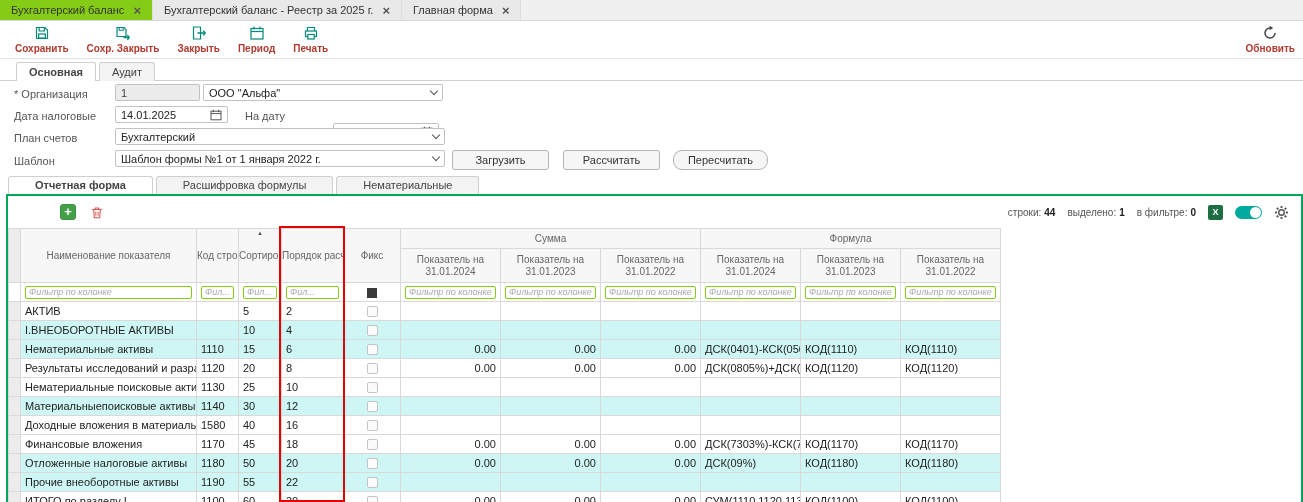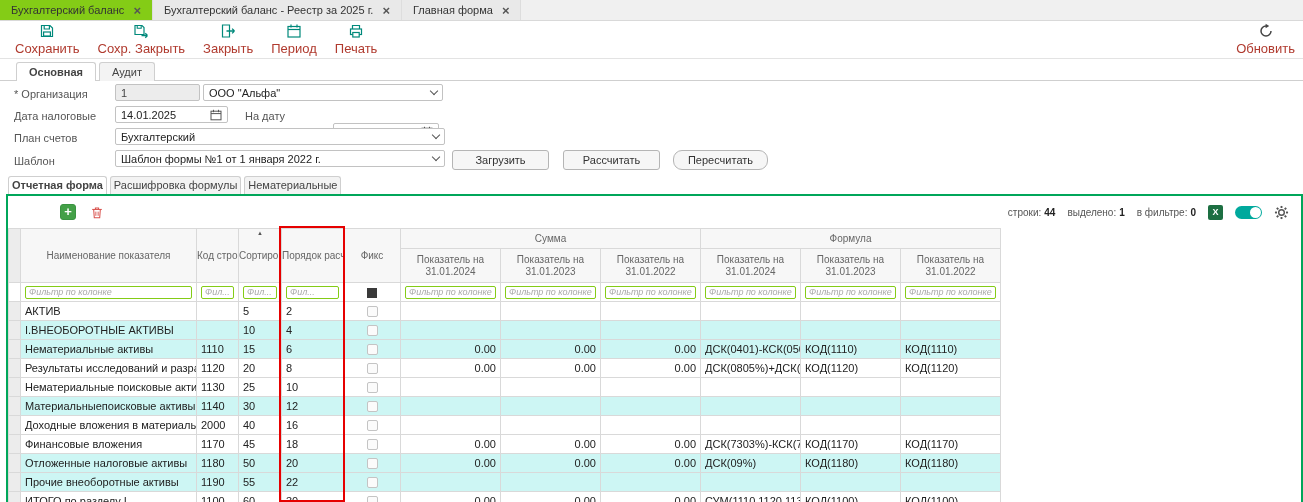--- a/index.html
+++ b/index.html
@@ -9,39 +9,39 @@
   
   .tabbar { position:absolute; left:0; top:0; width:100%; height:21px; background:#f0f0f0; border-bottom:1px solid #d9d9d9; display:flex; }
   .wtab { display:flex; align-items:center; gap:9px; padding:0 11px; font-size:11px; color:#333; border-right:1px solid #ddd; background:#e9e9e9; cursor:default; }
   .wtab.active { background:#84cc16; }
   .wtab .x { color:#555; font-size:13px; line-height:1; font-weight:bold; }
 
   
   .toolbar { position:absolute; left:0; top:21px; width:100%; height:38px; background:#fff; border-bottom:1px solid #e3e3e3; display:flex; align-items:center; padding:0 6px; }
   .tbtn { display:flex; flex-direction:column; align-items:center; justify-content:center; gap:2px; padding:2px 9px; min-width:50px; }
   .tbtn svg { width:16px; height:16px; display:block; }
-  .tbtn .lbl { font-size:13px; color:#b03a2e; white-space:nowrap; }
+  .tbtn .lbl { font-size:10px; color:#b03a2e; white-space:nowrap;font-weight:bold; }
   .tbtn.refresh { margin-left:auto; min-width:40px; padding-right:2px; }
 
   
   .viewtabs { position:absolute; left:0; top:60px; width:100%; height:21px; border-bottom:1px solid #cfcfcf; display:flex; align-items:flex-end; padding-left:16px; gap:3px; }
   .vtab { font-size:11px; padding:3px 12px 3px; border:1px solid #cfcfcf; border-bottom:none; border-radius:3px 3px 0 0; background:#f3f3f3; color:#444; position:relative; top:1px; }
   .vtab.active { background:#fff; font-weight:bold; }
 
   
   .flabel { position:absolute; font-size:11px; color:#555; white-space:nowrap; }
   .field { position:absolute; height:17px; border:1px solid #c2c2c2; border-radius:2px; background:#fff; font-size:11px; display:flex; align-items:center; justify-content:space-between; padding:0 5px; color:#222; white-space:nowrap; overflow:hidden; }
   .field.ro { background:#ececec; color:#444; }
   .chev { width:6px; height:6px; border-right:1.4px solid #555; border-bottom:1.4px solid #555; transform:rotate(45deg); margin-top:-3px; flex:none; }
   .calic { flex:none; }
   .fbtn { position:absolute; height:20px; border:1px solid #b5b5b5; border-radius:3px; background:#f6f6f6; font-size:11px; color:#333; display:flex; align-items:center; justify-content:center; }
 
   
   .dtabs { position:absolute; left:0; top:175px; width:100%; height:19px; display:flex; align-items:flex-end; padding-left:8px; gap:3px; }
-  .dtab { font-size:11px; padding:2px 3px 3px; border:1px solid #cfcfcf; border-bottom:none; border-radius:3px 3px 0 0; background:#f3f3f3; color:#444; }
+  .dtab { font-size:11px; padding:2px 26px 3px; border:1px solid #cfcfcf; border-bottom:none; border-radius:3px 3px 0 0; background:#f3f3f3; color:#444; }
   .dtab.active { background:#fff; font-weight:bold; }
 
   
   .panel { position:absolute; left:6px; top:194px; width:1297px; height:312px; border:2px solid #00a65a; border-bottom:none; background:#fff; }
   .ptoolbar { height:32px; display:flex; align-items:center; padding:0 12px 0 52px; gap:12px; }
   .addbtn { width:16px; height:16px; background:#43a047; border:1px solid #3a9441; border-radius:3px; color:#fff; font-size:13px; font-weight:bold; line-height:13px; text-align:center; }
   .delbtn { width:18px; height:18px; display:flex; align-items:center; justify-content:center; }
   .rcluster { margin-left:auto; display:flex; align-items:center; gap:12px; font-size:10px; color:#555; }
   .stat b { color:#222; margin-left:3px; }
   .xlsicon { width:15px; height:15px; background:#1d6f42; border-radius:2px; color:#fff; font-size:9px; font-weight:bold; display:flex; align-items:center; justify-content:center; }
@@ -357,21 +357,21 @@
           <td class="amount"></td>
           <td class="amount"></td>
           <td class="amount"></td>
           <td class="formula"></td>
           <td class="formula"></td>
           <td class="formula"></td>
         </tr>
         <tr>
           <td class="rowsel"></td>
           <td class="name">Доходные вложения в материальные ц..</td>
-          <td class="num">2000</td>
+          <td class="num">1580</td>
           <td class="num">40</td>
           <td class="num">16</td>
           <td class="fix"><span class="cb"></span></td>
           <td class="amount"></td>
           <td class="amount"></td>
           <td class="amount"></td>
           <td class="formula"></td>
           <td class="formula"></td>
           <td class="formula"></td>
         </tr>

